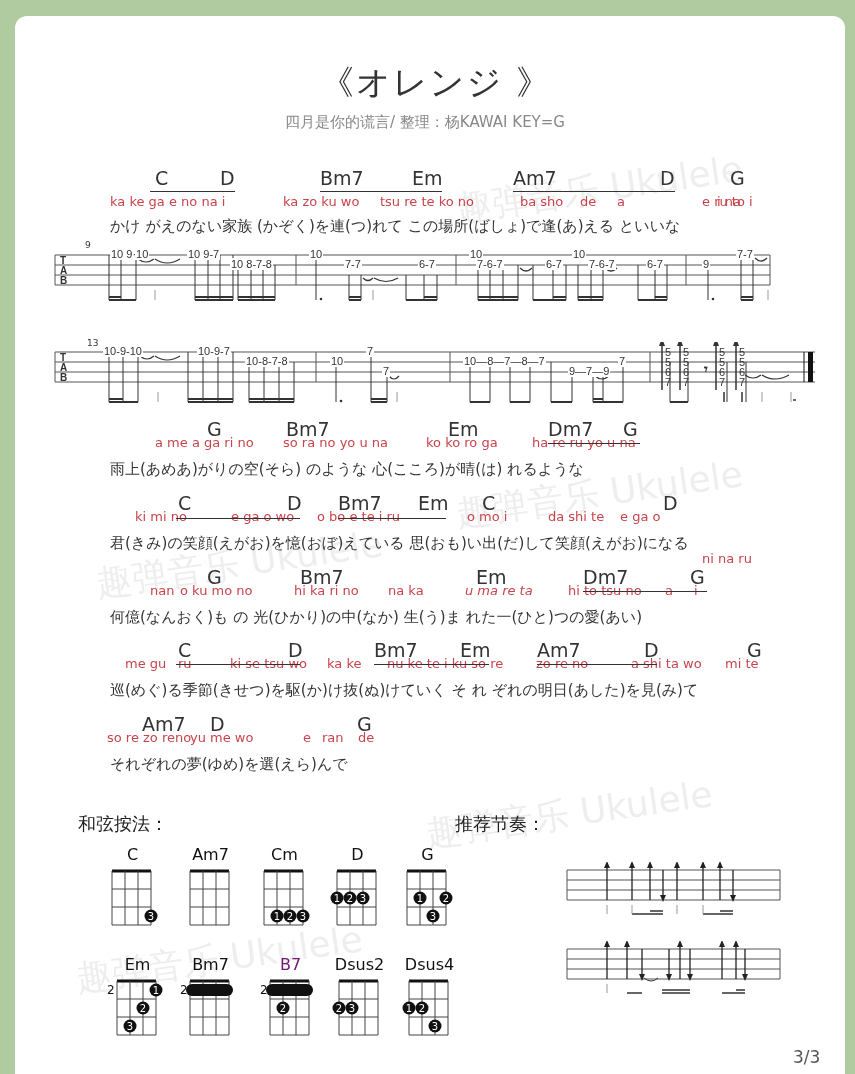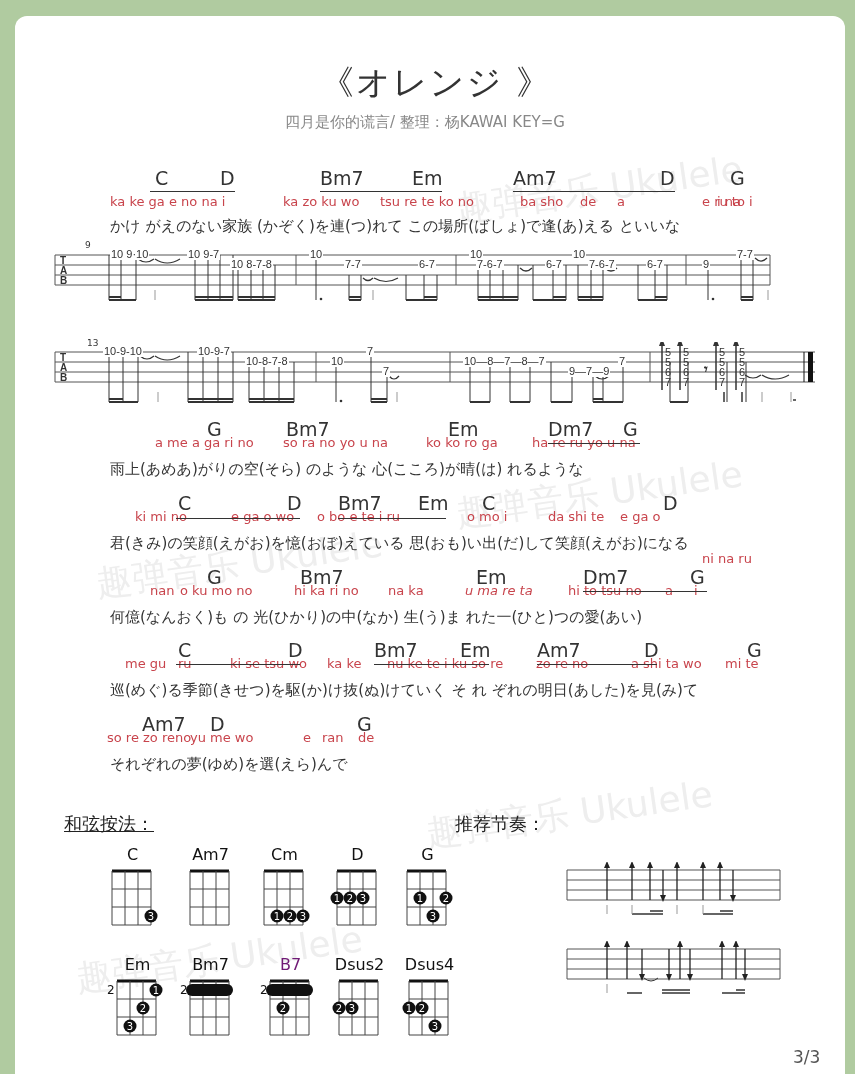--- a/index.html
+++ b/index.html
@@ -361,21 +361,21 @@
     <div class="abs lyric" style="left:110px;top:755px;">それぞれの夢(ゆめ)を選(えら)んで</div>
   </div>
 <div class="uline" style="left:548px;top:443px;width:92px;"></div>
 <div class="uline" style="left:176px;top:518px;width:124px;"></div>
 <div class="uline" style="left:338px;top:518px;width:108px;"></div>
 <div class="uline" style="left:583px;top:591px;width:124px;"></div>
 <div class="uline" style="left:176px;top:664px;width:124px;"></div>
 <div class="uline" style="left:374px;top:664px;width:115px;"></div>
 <div class="uline" style="left:537px;top:664px;width:120px;"></div>
 
-<div class="abs section-h" style="left:64px;top:812px;text-decoration:underline;">和弦按法：</div>
+<div class="abs section-h" style="left:78px;top:812px;">和弦按法：</div>
 <div id="charts">
     <div class="abs " style="left:105px;top:845px;font-size:16px;color:#111;width:55px;text-align:center;">C</div>
     <svg width="60" height="70" style="left:102px;top:867px;position:absolute;">
       <line x1="10" y1="4" x2="49" y2="4" stroke="#111" stroke-width="3"></line>
       <line x1="10" y1="4" x2="10" y2="58" stroke="#444"></line>
       <line x1="23" y1="4" x2="23" y2="58" stroke="#444"></line>
       <line x1="36" y1="4" x2="36" y2="58" stroke="#444"></line>
       <line x1="49" y1="4" x2="49" y2="58" stroke="#444"></line>
       <line x1="10" y1="22" x2="49" y2="22" stroke="#444"></line>
       <line x1="10" y1="40" x2="49" y2="40" stroke="#444"></line>

